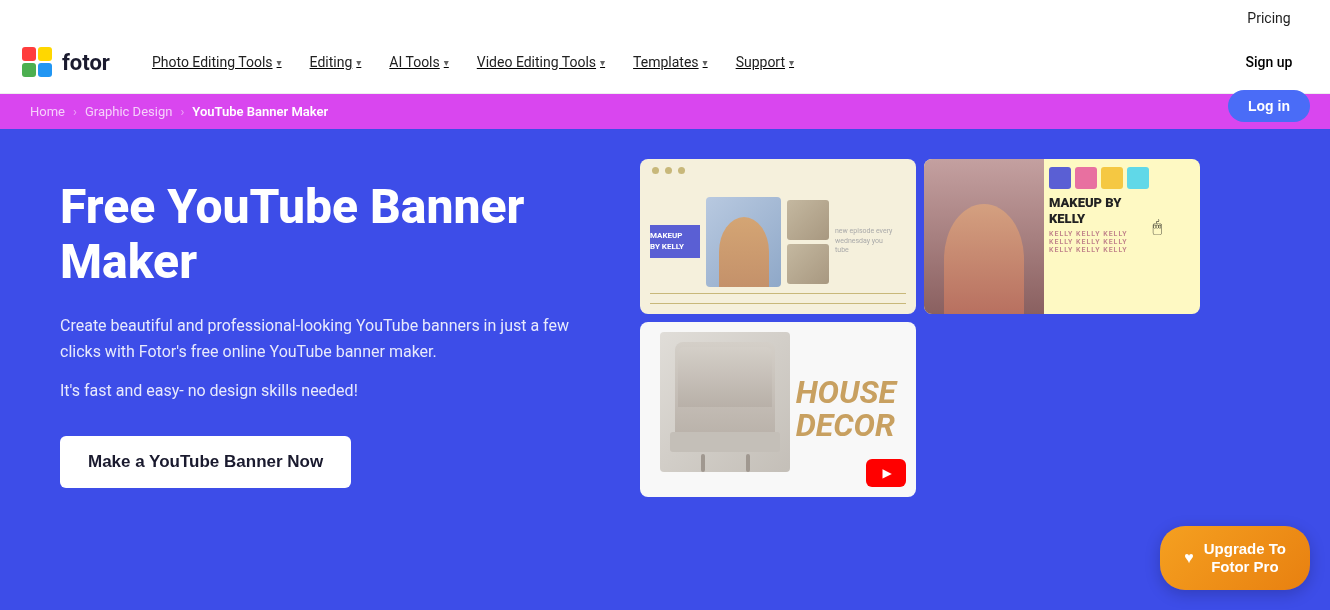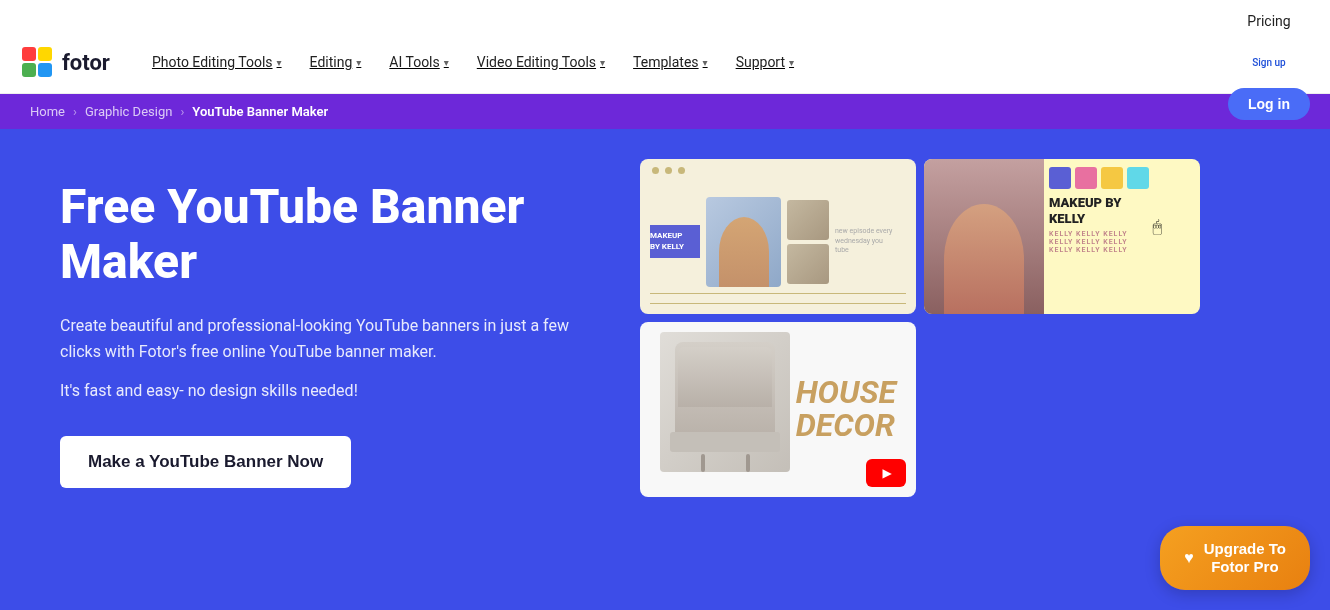--- a/index.html
+++ b/index.html
@@ -61,40 +61,40 @@
       gap: 12px;
       flex-direction: column;
     }
     .nav-pricing {
       font-size: 14px;
       color: #222;
       cursor: pointer;
       padding: 8px 4px;
     }
     .nav-signup {
-      font-size: 10px;
-      color: #1d4ed8;
+      font-size: 14px;
+      color: #000000;
       cursor: pointer;
       padding: 8px 12px;
       font-weight: 500;
     }
     .nav-login {
       background: #4a6cf7;
       color: #fff;
       border: none;
       border-radius: 20px;
       padding: 8px 20px;
       font-size: 14px;
       font-weight: 600;
       cursor: pointer;
     }
 
     
     .breadcrumb-bar {
-      background: #6d28d9;
+      background: #d946ef;
       padding: 10px 30px;
       display: flex;
       align-items: center;
       gap: 8px;
     }
     .breadcrumb-item {
       font-size: 13px;
       color: rgba(255,255,255,0.75);
       cursor: pointer;
     }

